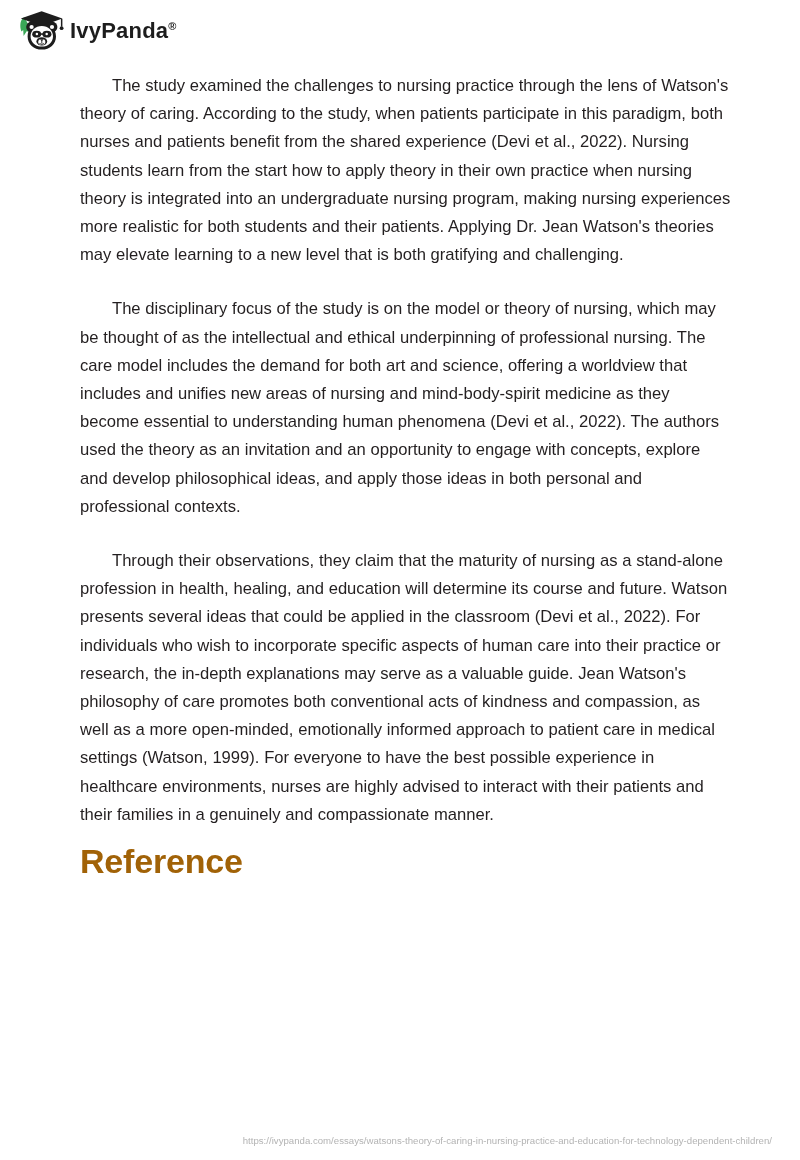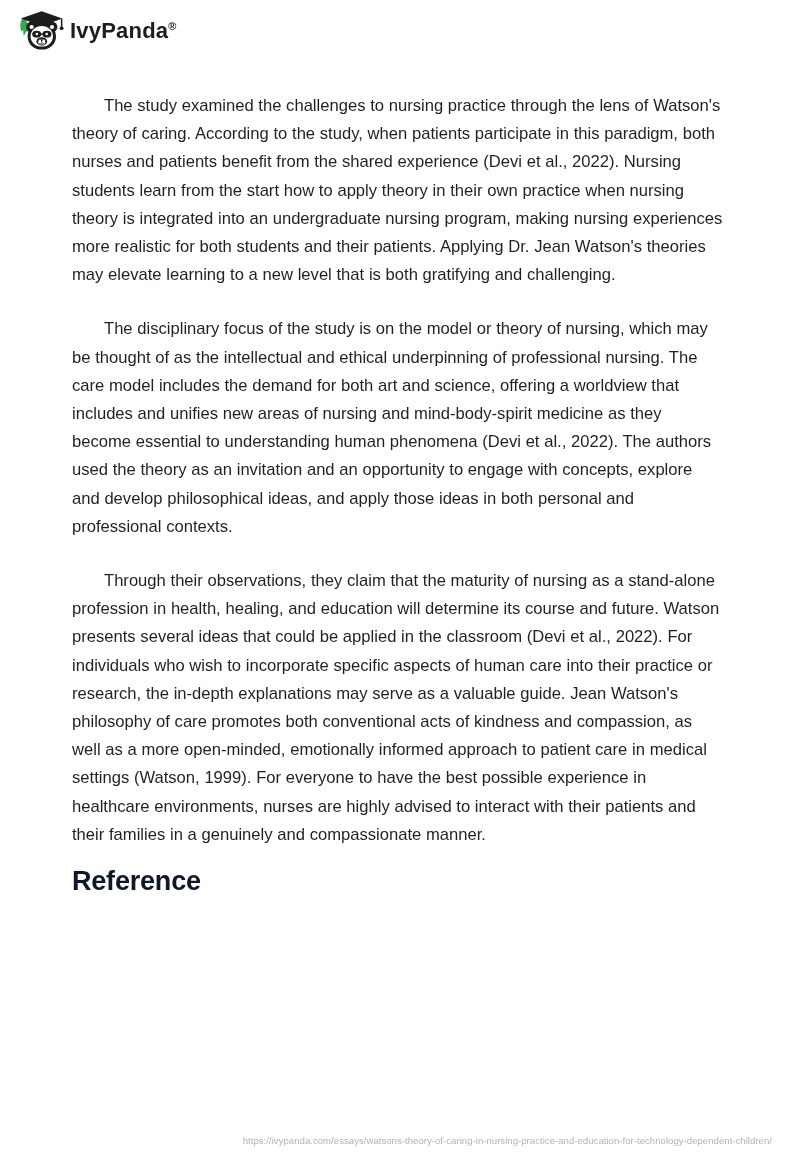--- a/index.html
+++ b/index.html
@@ -67,43 +67,42 @@
     font-size: 11.5px;
     color: #8d8d8d;
     letter-spacing: 0.05px;
     line-height: 1.3;
     white-space: nowrap;
   }
 
   
   .content {
     position: absolute;
-    left: 72px;
+    left: 80px;
     top: 72px;
     width: 652px;
-    margin-top: 20px;
   }
   p.para {
     margin: 0 0 26px 0;
     font-size: 16.6px;
     line-height: 28.2px;
     color: #231f20;
     text-indent: 32px;
     text-align: left;
     word-spacing: 0.1px;
   }
   p.para:last-of-type {
     margin-bottom: 0;
   }
   h2.section-heading {
     margin: 16px 0 22px 0;
-    font-size: 27px;
+    font-size: 34px;
     line-height: 32px;
     font-weight: bold;
-    color: #0f172a;
+    color: #a16207;
     letter-spacing: -0.2px;
   }
   p.reference-entry {
     margin: 0;
     font-size: 16.6px;
     line-height: 28.2px;
     color: #231f20;
     text-indent: 32px;
   }
   p.reference-entry i {

